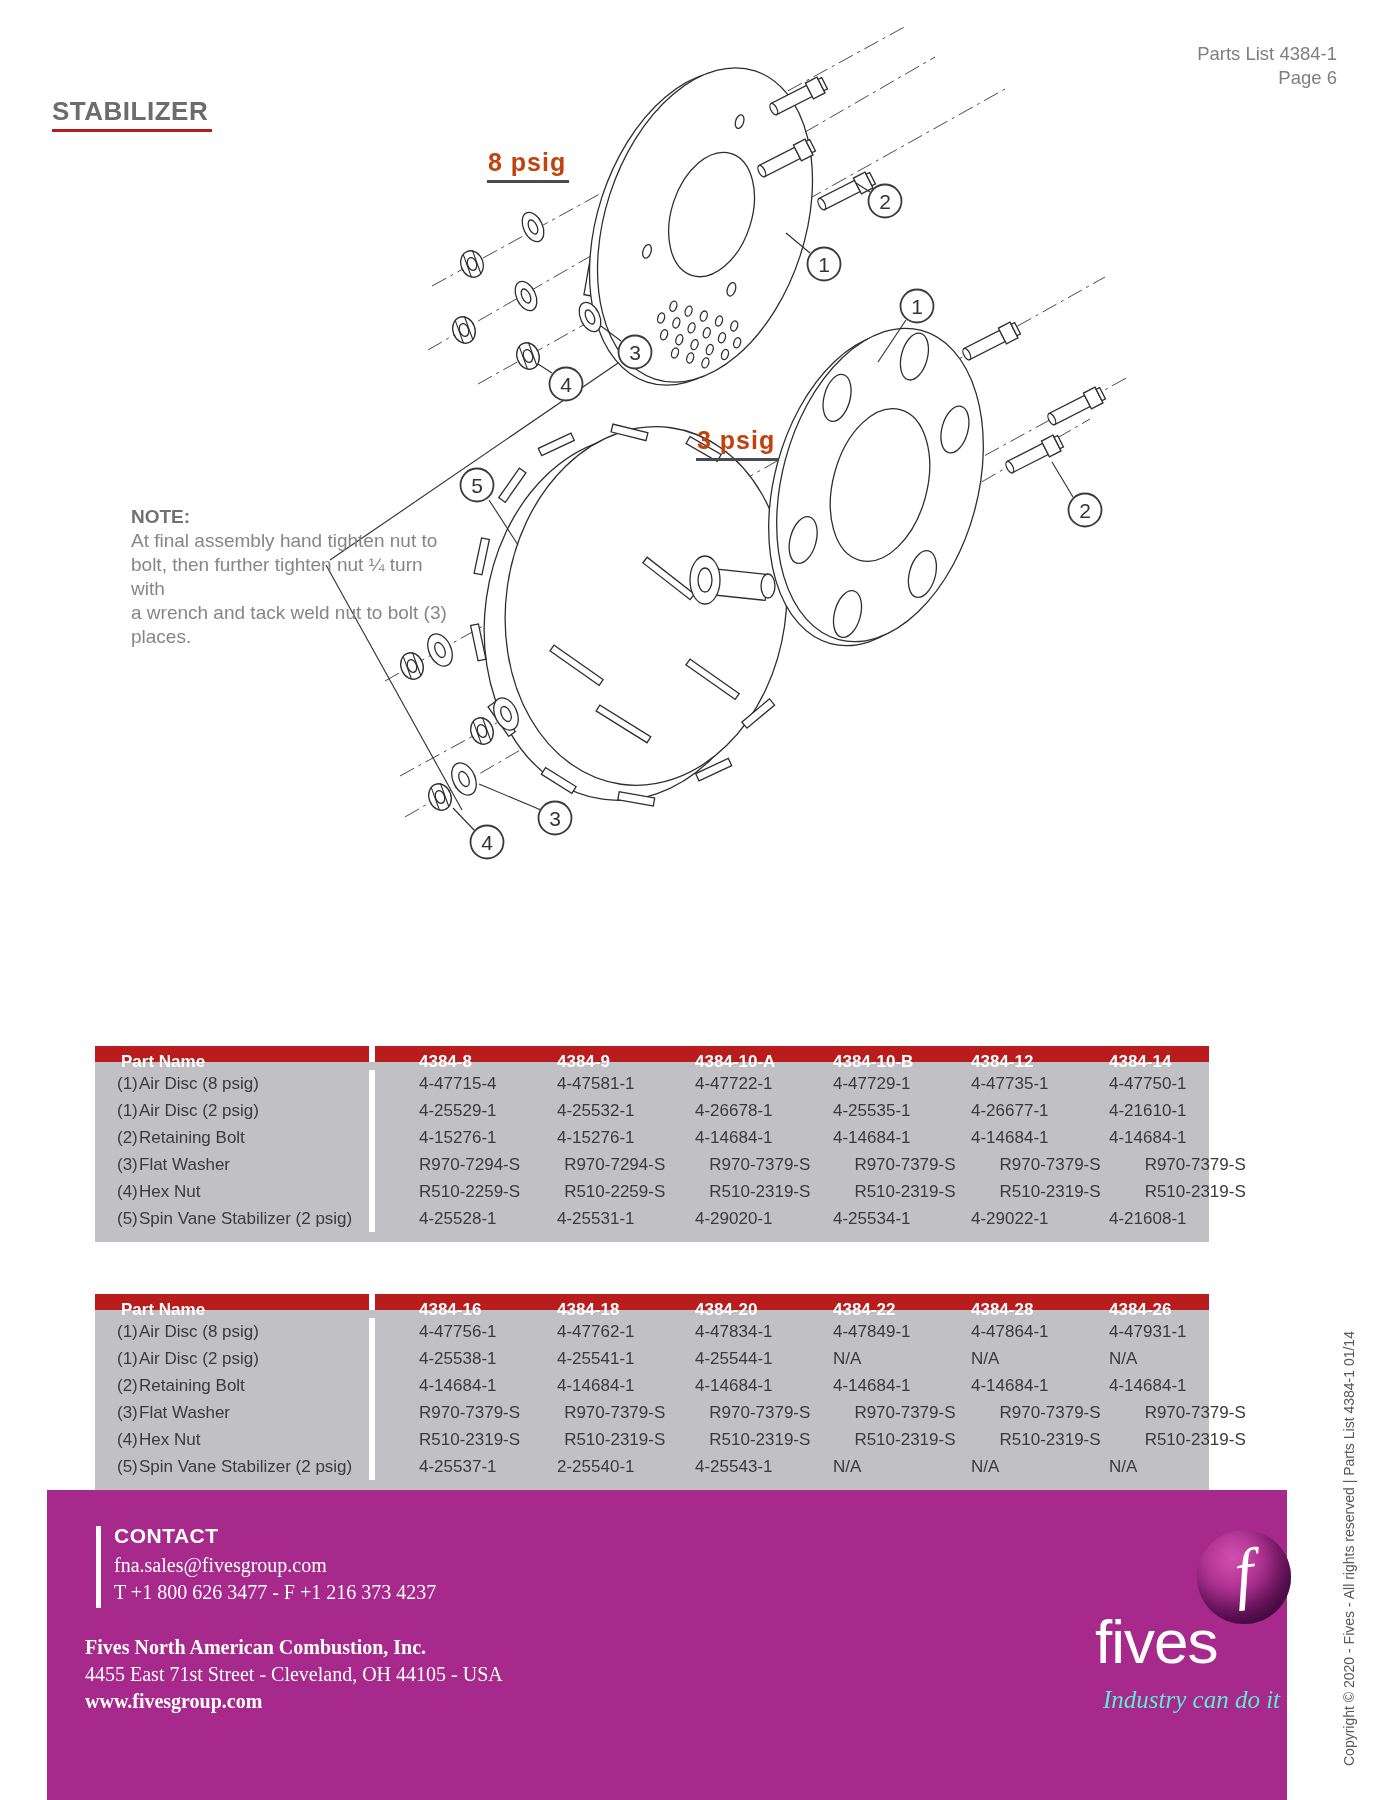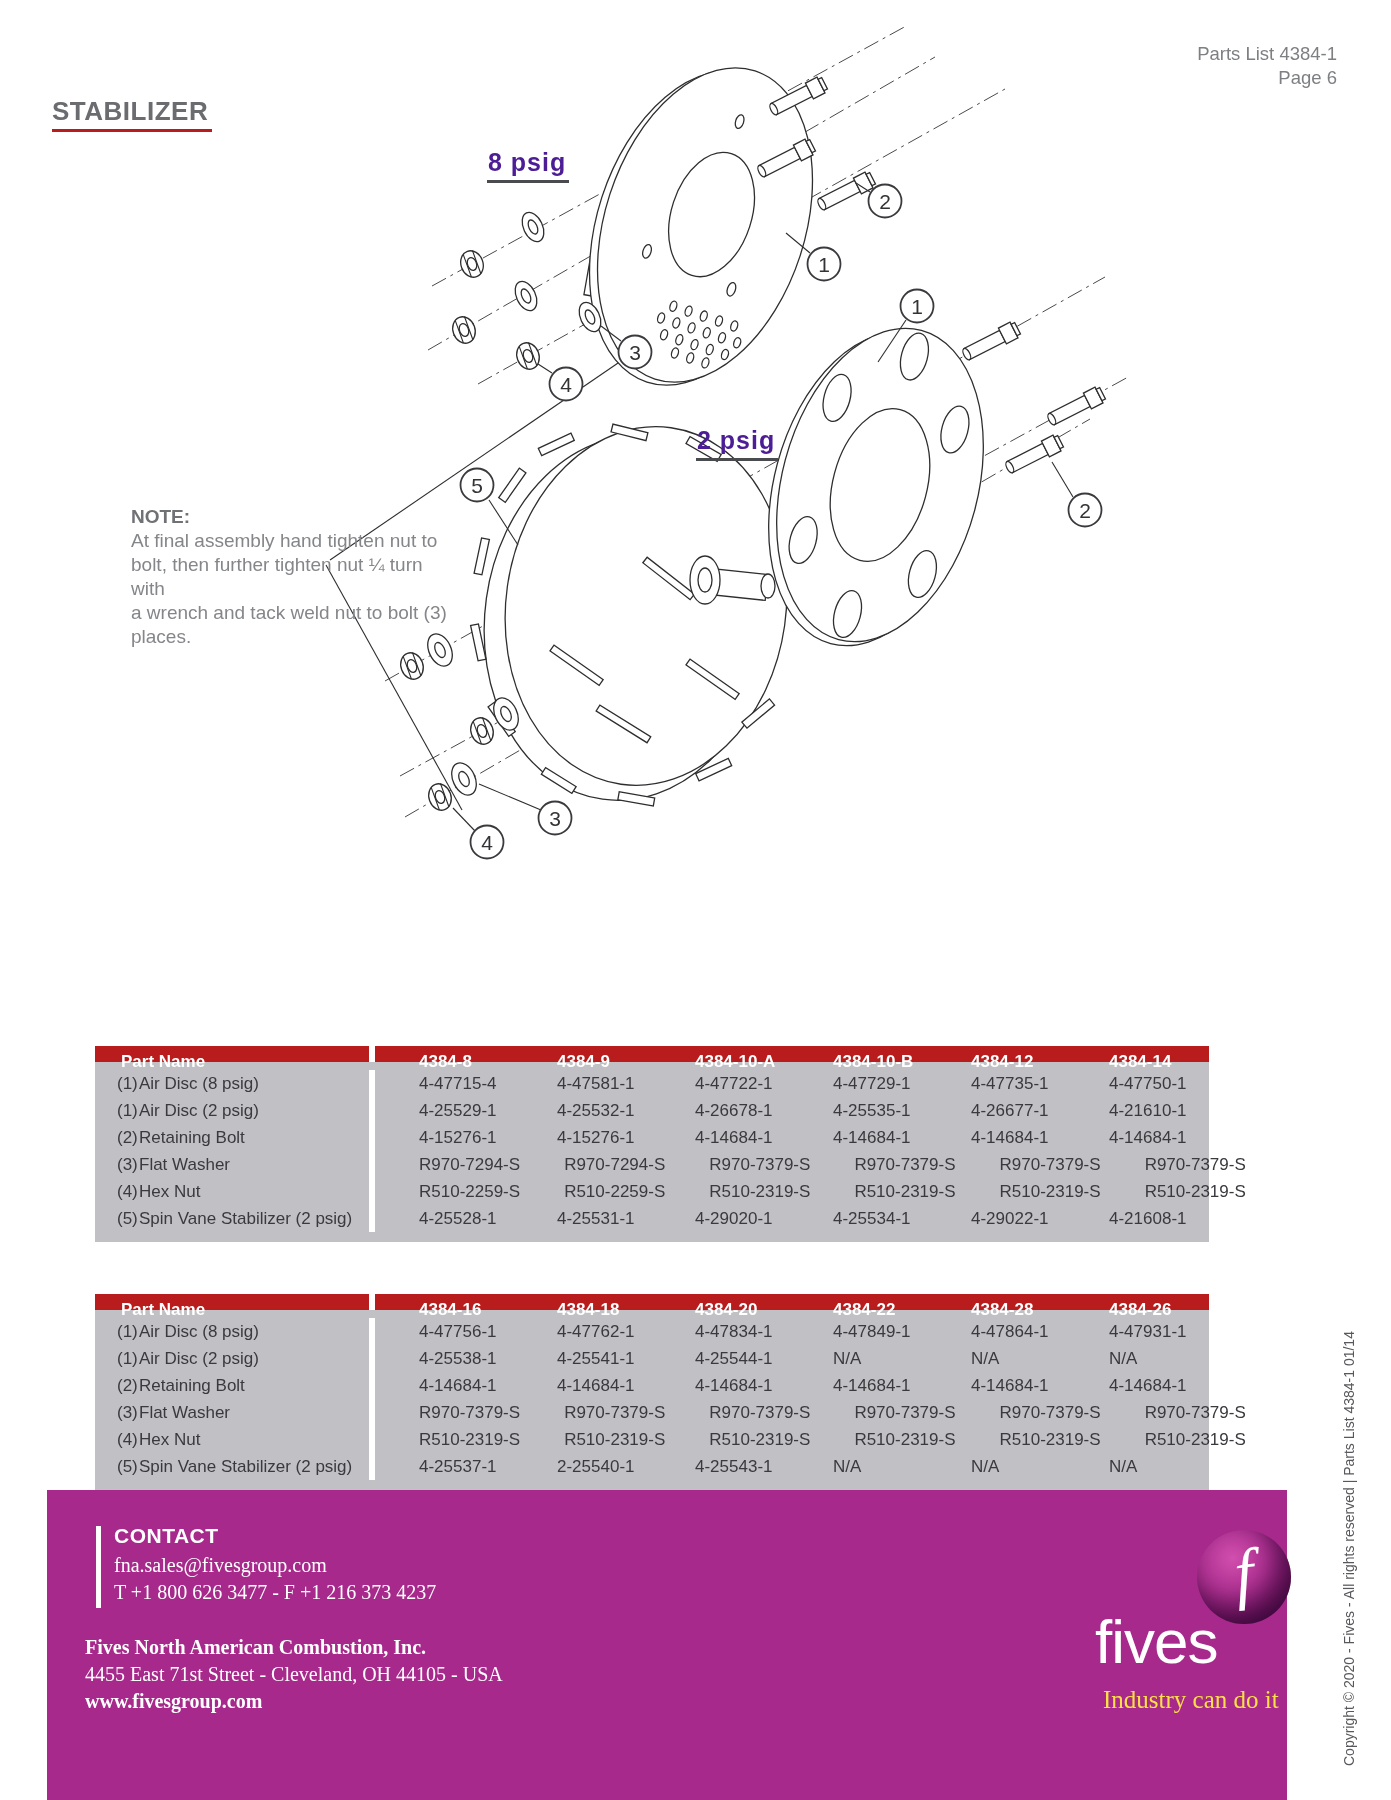--- a/index.html
+++ b/index.html
@@ -14,21 +14,21 @@
     font-size:18.5px; line-height:24px; color:#7e7f83;
   }
   .doc-title{
     position:absolute; left:52px; top:96px;
     font-size:26px; font-weight:700; letter-spacing:.5px; color:#6b6c70;
     border-bottom:3px solid #b91c1c; padding:0 4px 2px 0;
   }
   
   svg.diagram{position:absolute; left:0; top:0;}
   .psig{
-    position:absolute; font-size:25px; font-weight:700; color:#4c1d95;
+    position:absolute; font-size:25px; font-weight:700; color:#c2410c;
     border-bottom:3px solid #4a4b4f; padding:0 3px 3px 1px; letter-spacing:1px;
   }
   .psig-8{left:487px; top:148px;}
   .psig-2{left:696px; top:426px;}
   .note{position:absolute; left:123px; top:505px; width:330px; color:#85868a; font-size:19px; line-height:24px;margin-left:8px;}
   .note .nt{font-weight:700; color:#707175;}
   
   .ptable{position:absolute; left:95px; width:1114px; font-size:17px; color:#3a3a3e;}
   .pt1{top:1008px;} .pt2{top:1256px;}
   .pt-head{display:flex; height:16px; background:#b91c1c; color:#fff; font-weight:700;margin-top:38px;}
@@ -52,21 +52,21 @@
     position:absolute; left:1150px; top:40px; width:94px; height:94px; border-radius:50%;
     background:radial-gradient(circle at 38% 30%, #d14fae 0%, #b13394 35%, #8f1f78 62%, #5c1053 84%, #42093c 100%);
     box-shadow:inset -12px -16px 24px rgba(35,0,40,.55);
   }
   .logo-f{
     position:absolute; left:0; top:-4px; width:94px; height:94px; color:#fff;
     font-family:"Liberation Serif",serif; font-style:italic; font-size:68px;
     display:flex; align-items:center; justify-content:center; transform:rotate(-6deg);
   }
   .logo-word{position:absolute; left:1048px; top:116px; font-size:62px; color:#fff; letter-spacing:-1px;}
-  .logo-tag{position:absolute; left:1056px; top:196px; font-family:"Liberation Serif",serif; font-size:25px; color:#fde047;}
+  .logo-tag{position:absolute; left:1056px; top:196px; font-family:"Liberation Serif",serif; font-size:25px; color:#5eead4;font-style:italic;}
   .vert-copy{
     position:absolute; left:1341px; top:1766px; width:545px;
     transform:rotate(-90deg); transform-origin:0 0;
     font-size:14px; color:#58585c; white-space:nowrap;
   }
   
   svg.diagram *{vector-effect:none;}
   .ln{fill:#fff; stroke:#2e2e30; stroke-width:1.3;}
   .dash{fill:none; stroke:#4a4a4e; stroke-width:1; stroke-dasharray:16 5 3 5;}
   .ld{fill:none; stroke:#2e2e30; stroke-width:1.1;}
@@ -267,21 +267,21 @@
   </svg>
 
   <div class="hdr-right">
     <div>Parts List 4384-1</div>
     <div>Page 6</div>
   </div>
 
   <div class="doc-title">STABILIZER</div>
 
   <div class="psig psig-8">8 psig</div>
-  <div class="psig psig-2">2 psig</div>
+  <div class="psig psig-2">3 psig</div>
 
   <div class="note">
     <div class="nt">NOTE:</div>
     <div>At final assembly hand tighten nut to</div>
     <div>bolt, then further tighten nut ¼ turn with</div>
     <div>a wrench and tack weld nut to bolt (3)</div>
     <div>places.</div>
   </div>
 
   <div class="ptable pt1">

